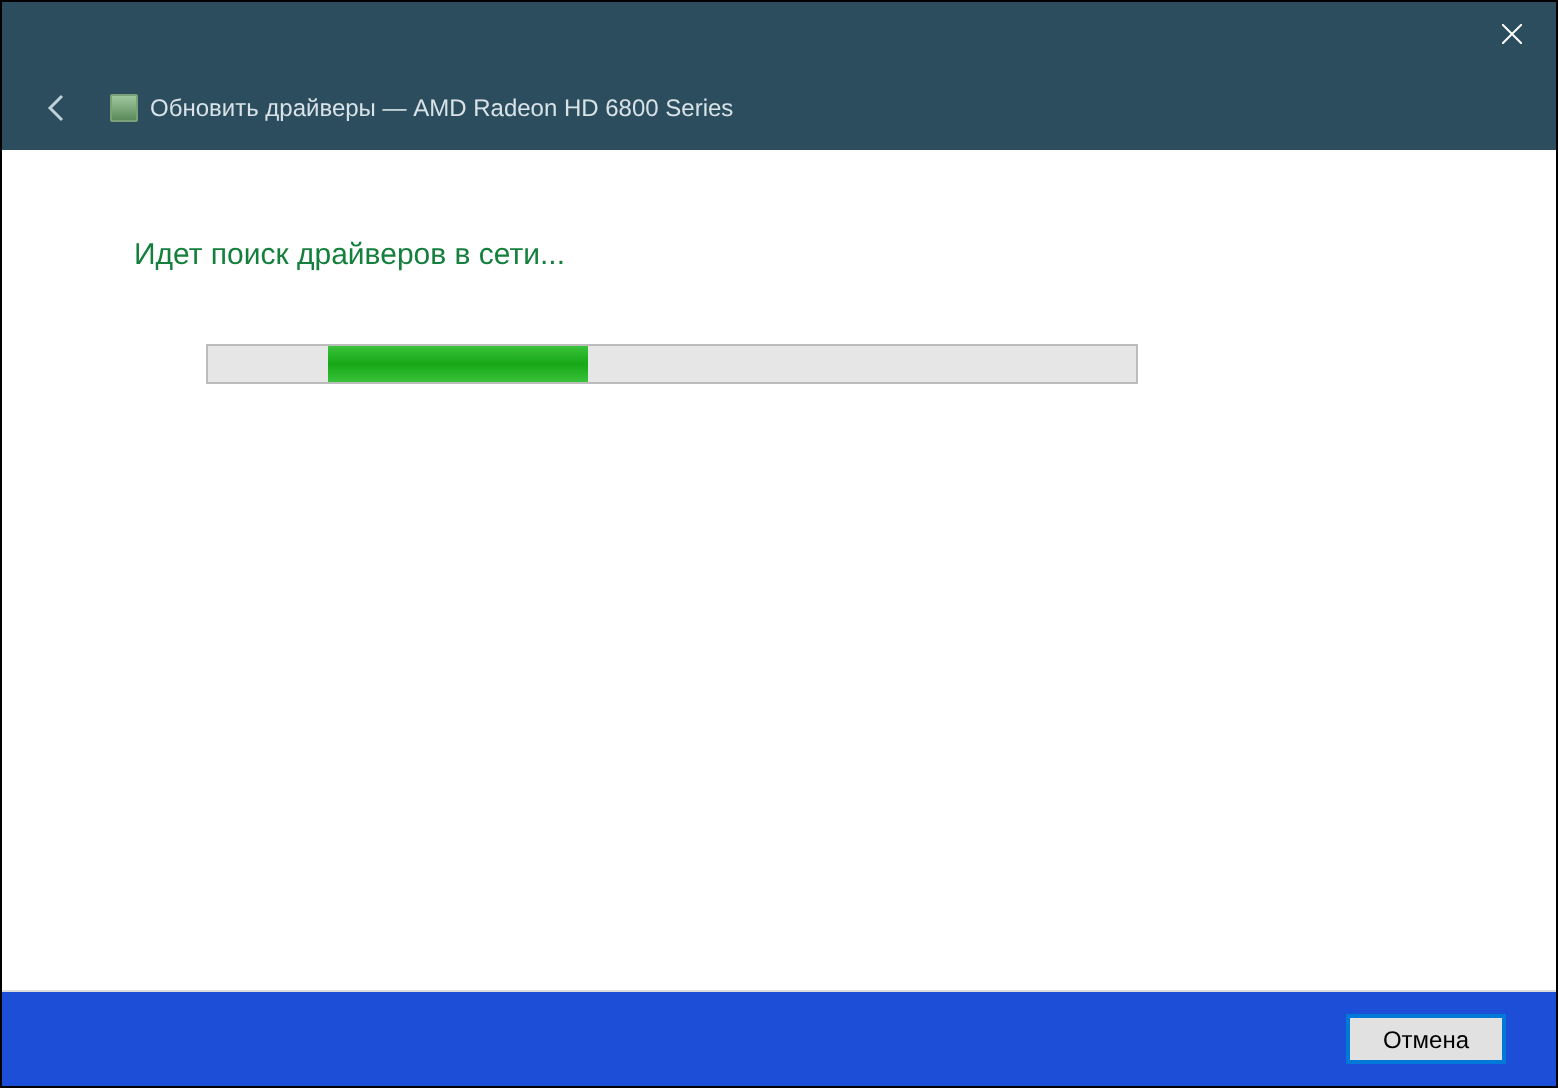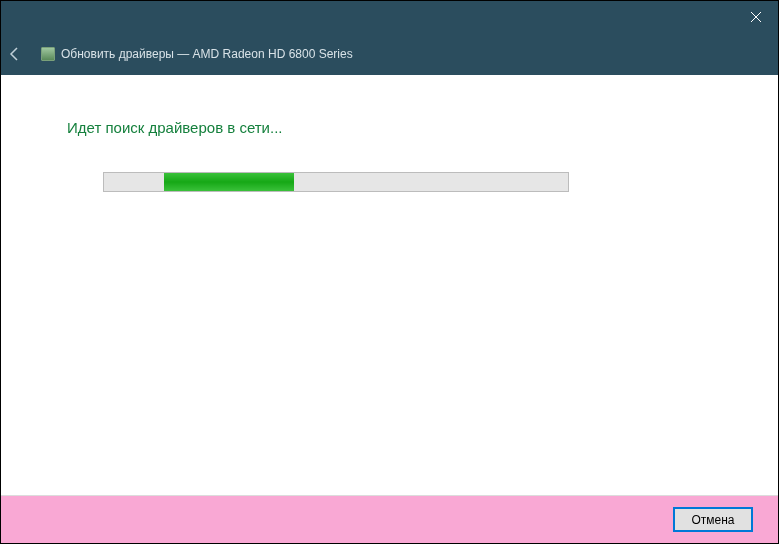--- a/index.html
+++ b/index.html
@@ -34,21 +34,21 @@
     }
     .close-btn svg {
       width: 10px;
       height: 10px;
     }
     .headerbar {
       height: 42px;
       background: #2b4d5e;
       display: flex;
       align-items: center;
-      padding-left: 6px;
+      padding-left: 20px;
       gap: 18px;
     }
     .back-arrow {
       color: #c0d0d8;
       display: flex;
       align-items: center;
       cursor: pointer;
     }
     .back-arrow svg {
       width: 16px;
@@ -95,21 +95,21 @@
       height: 100%;
       background: linear-gradient(to bottom, #3ac13a 0%, #16a816 50%, #3ac13a 100%);
     }
     .footer {
       position: absolute;
       bottom: 0;
       left: 0;
       right: 0;
       height: 48px;
       border-top: 1px solid #dcdcdc;
-      background: #f9a8d4;
+      background: #1d4ed8;
       display: flex;
       align-items: center;
       justify-content: flex-end;
       padding-right: 26px;
     }
     .cancel-btn {
       min-width: 78px;
       height: 23px;
       background: #e1e1e1;
       border: 1px solid #0078d7;

